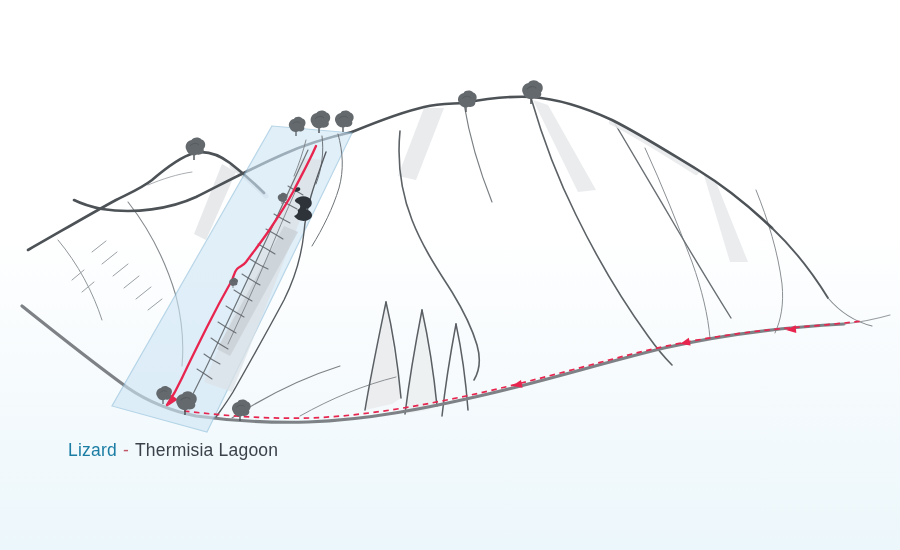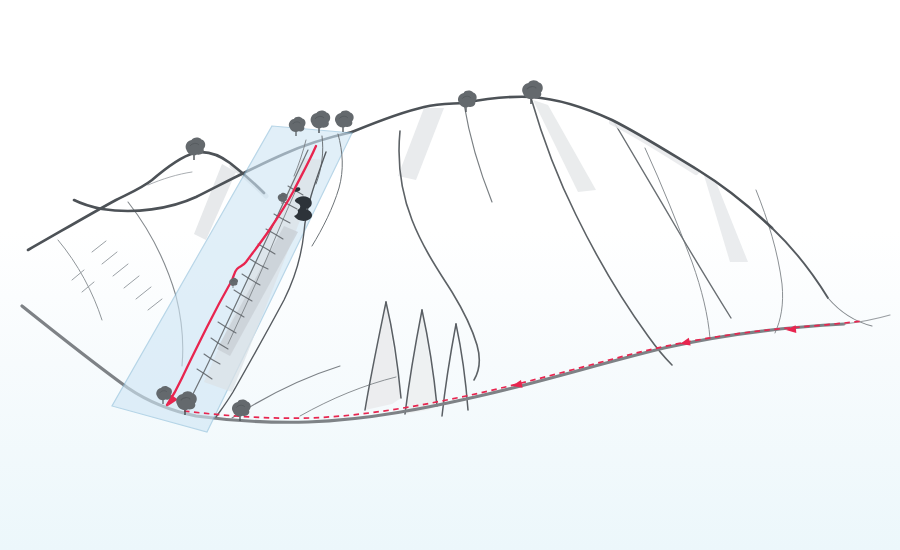--- a/index.html
+++ b/index.html
@@ -118,13 +118,16 @@
       <use href="#tree" transform="translate(319,133)"></use>
       <use href="#tree" transform="translate(343,132) scale(0.95)"></use>
       <use href="#tree" transform="translate(163,404) scale(0.8)"></use>
       <use href="#tree" transform="translate(185,415) scale(1.05)"></use>
       <use href="#tree" transform="translate(240,421) scale(0.95)"></use>
       <use href="#tree" transform="translate(282,204) scale(0.5)"></use>
       <use href="#tree" transform="translate(233,288) scale(0.45)"></use>
     </g>
   </svg>
 
+  <div class="caption">
+    <span class="name">Lizard</span><span class="sep">-</span><span class="loc">Thermisia Lagoon</span>
+  </div>
 </div>
 
 </body></html>

